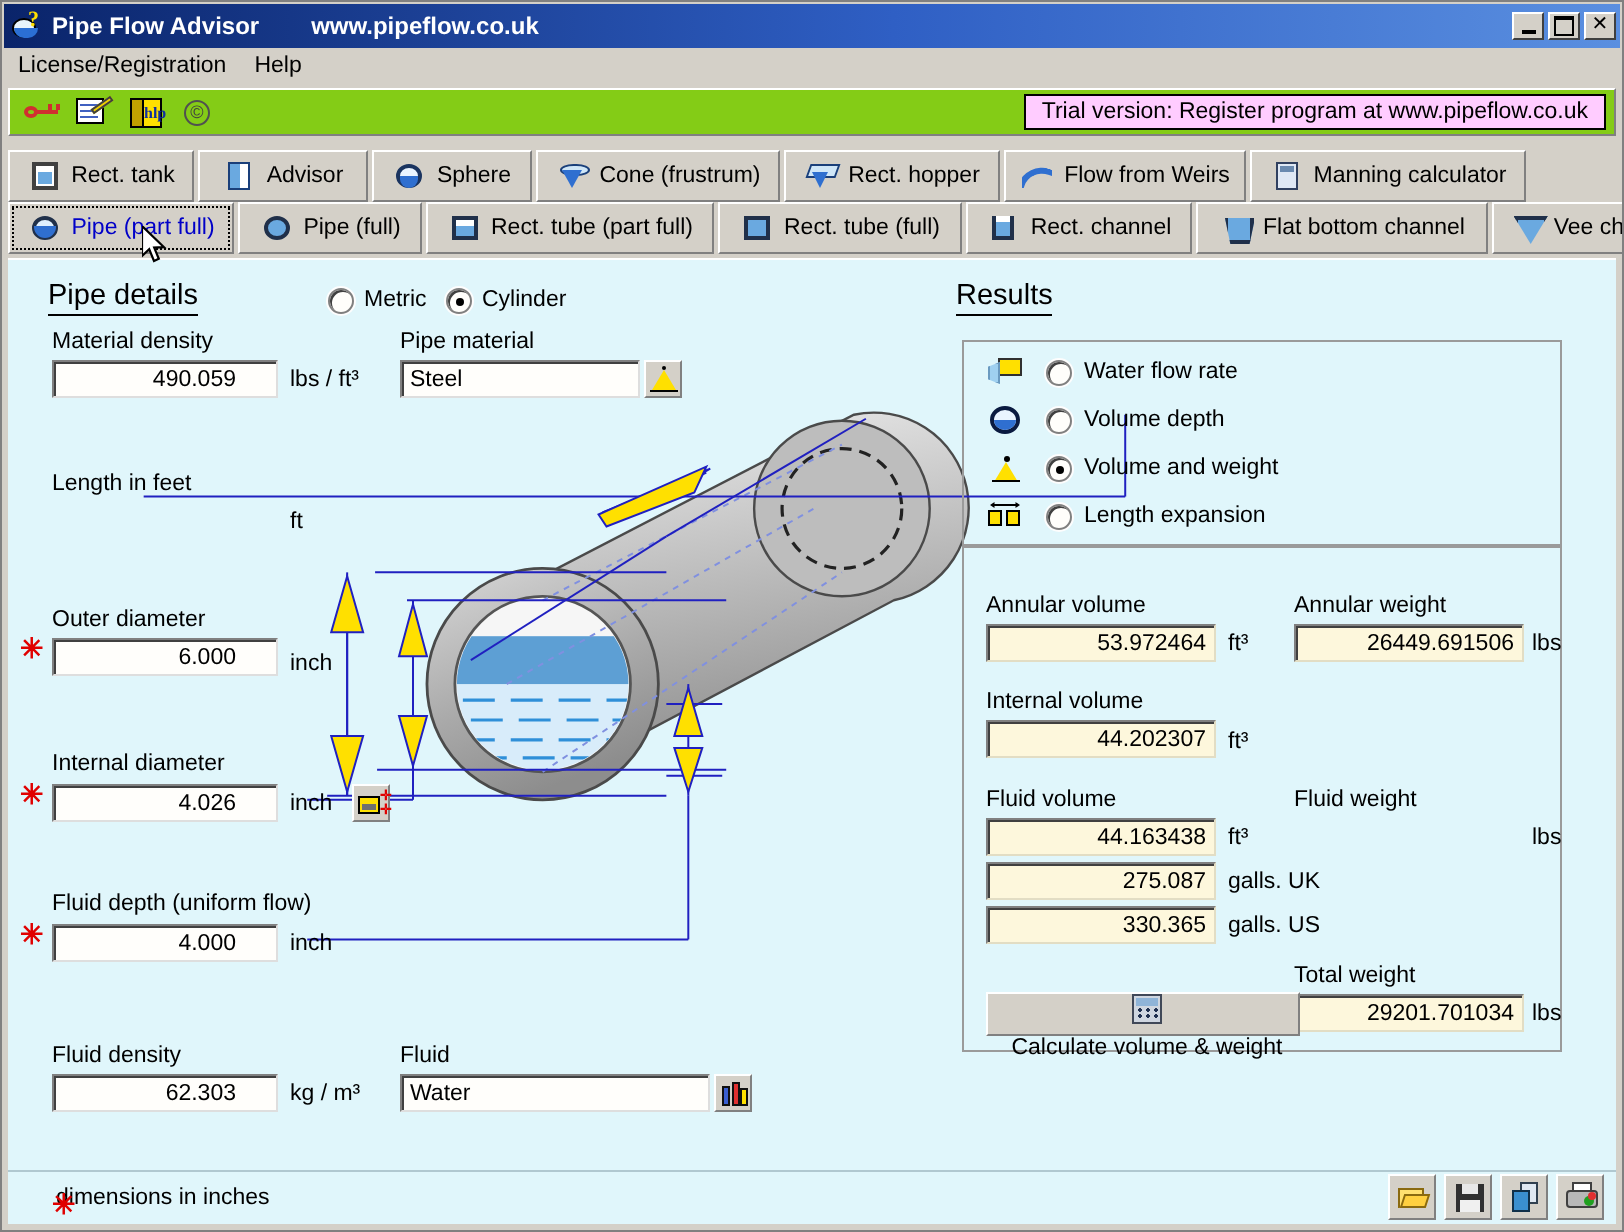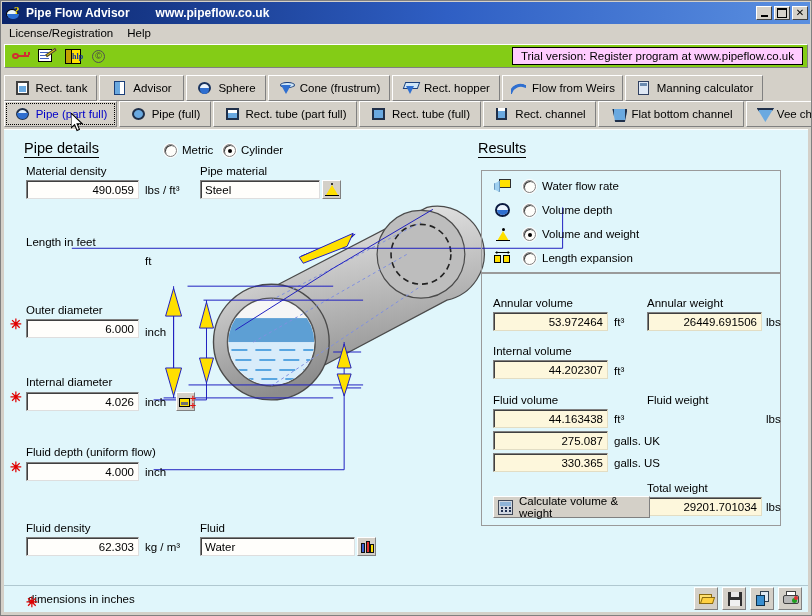--- a/index.html
+++ b/index.html
@@ -183,21 +183,21 @@
   .fld-label { position: absolute; font-size: 11.5px; color: #000; white-space: nowrap; }
   .req-star { position: absolute; color: #e00000; font-size: 14px; font-weight: bold; }
 
   .txtinput {
     position: absolute; height: 19px;
     background: #fffefb;
     border: 1px solid #808080; border-right-color:#dedede; border-bottom-color:#dedede;
     box-shadow: inset 1px 1px 0 #404040;
     font-size: 11.5px; color: #000;
     display: flex; align-items: center; justify-content: flex-end;
-    padding-right: 4px; font-family: "Liberation Sans", sans-serif;
+    padding-right: 20px; font-family: "Liberation Sans", sans-serif;
   }
   .txtinput.left { justify-content: flex-start; padding-left: 4px; padding-right: 0; }
   .result {
     position: absolute; height: 19px;
     background: #fdf7dc;
     border: 1px solid #808080; border-right-color:#e2ddc4; border-bottom-color:#e2ddc4;
     box-shadow: inset 1px 1px 0 #404040;
     font-size: 11.5px; color: #000;
     display: flex; align-items: center; justify-content: flex-end;
     padding-right: 4px;
@@ -253,21 +253,21 @@
 
   .groupbox {
     position: absolute; border: 1px solid #9a9a9a; background: transparent;
   }
 
   .calcbtn {
     position: absolute; height: 22px;
     background: #d4d0c8;
     border: 1px solid #ffffff; border-right-color:#808080; border-bottom-color:#808080;
     font-size: 11.5px; color: #000;
-    display: flex; align-items: center; gap: 6px; padding-left: 4px;
+    display: flex; align-items: center; gap: 6px; padding-left: 4px; flex-direction: column;
   }
   .ico-calc { width: 15px; height: 15px; background: #cfd6e0; border: 1px solid #404858; position: relative; flex:none;}
   .ico-calc::after { content:""; position:absolute; left:1px;top:1px;right:1px;height:4px;background:#8fb4d8;}
   .ico-calc .dots { position:absolute; left:1px; bottom:1px; right:1px; height:7px;
     background:
       radial-gradient(circle 1px at 2px 2px, #203050 98%, transparent 100%),
       radial-gradient(circle 1px at 6px 2px, #203050 98%, transparent 100%),
       radial-gradient(circle 1px at 10px 2px, #203050 98%, transparent 100%),
       radial-gradient(circle 1px at 2px 5px, #203050 98%, transparent 100%),
       radial-gradient(circle 1px at 6px 5px, #203050 98%, transparent 100%),

